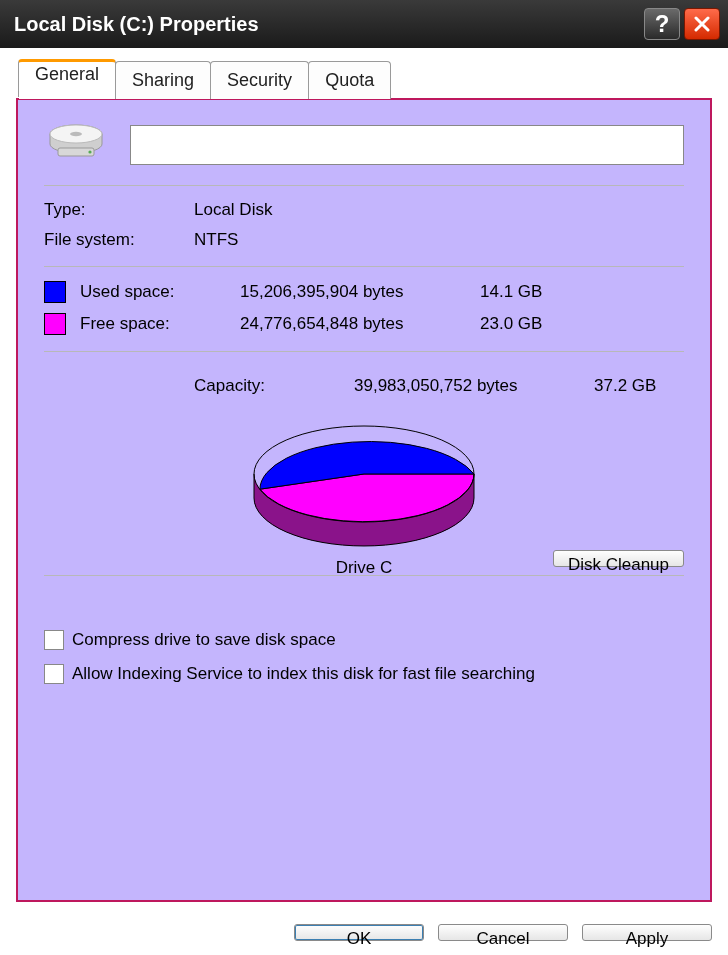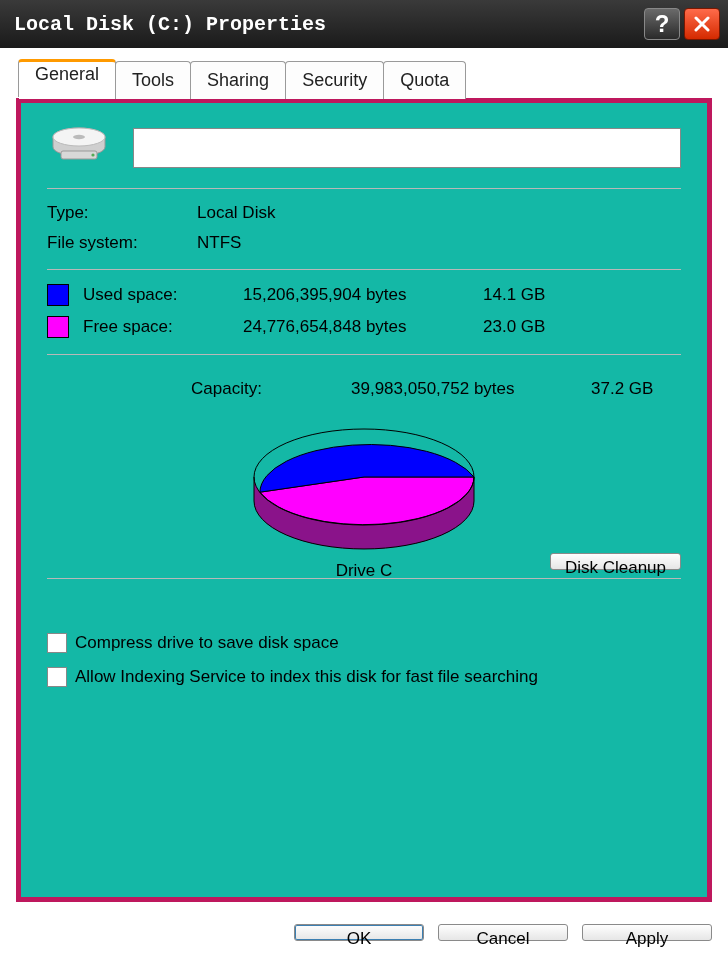--- a/index.html
+++ b/index.html
@@ -22,21 +22,21 @@
   .titlebar {
     height: 48px;
     background: linear-gradient(to bottom, #3a3a3a, #1a1a1a);
     color: #fff;
     display: flex;
     align-items: center;
     padding: 0 8px 0 14px;
     font-size: 20px;
     font-weight: bold;
   }
-  .titlebar .title { flex: 1; font-family: Liberation Mono, monospace; }
+  .titlebar .title { flex: 1; }
   .titlebar .btn {
     width: 36px;
     height: 32px;
     margin-left: 4px;
     display: flex;
     align-items: center;
     justify-content: center;
     border-radius: 4px;
   }
   .help-btn {
@@ -87,22 +87,22 @@
   }
   .tab.active::after {
     content: '';
     position: absolute;
     left: 0; right: 0; bottom: -2px;
     height: 3px;
     background: #fff;
   }
   .panel {
     flex: 1;
-    border: 5px solid #be185d;
-    background: #14b8a6;
+    border: 2px solid #be185d;
+    background: #c4b5fd;
     padding: 22px 26px 16px 26px;
     display: flex;
     flex-direction: column;
   }
   .row1 {
     display: flex;
     align-items: center;
     gap: 22px;
     margin-bottom: 18px;
   }
@@ -211,21 +211,20 @@
       <svg width="16" height="16" viewBox="0 0 16 16">
           <path d="M2 2 L14 14 M14 2 L2 14" stroke="#fff" stroke-width="3" stroke-linecap="round"></path>
         </svg>
     </div>
   </div>
 
   <div class="body">
 
     <div class="tabs">
       <div class="tab active"><span>General</span></div>
-      <div class="tab"><span>Tools</span></div>
       <div class="tab"><span>Sharing</span></div>
       <div class="tab"><span>Security</span></div>
       <div class="tab"><span>Quota</span></div>
     </div>
 
     <div class="panel">
 
       <div class="row1">
         <div class="drive-icon">
           <svg width="64" height="40" viewBox="0 0 64 40">

